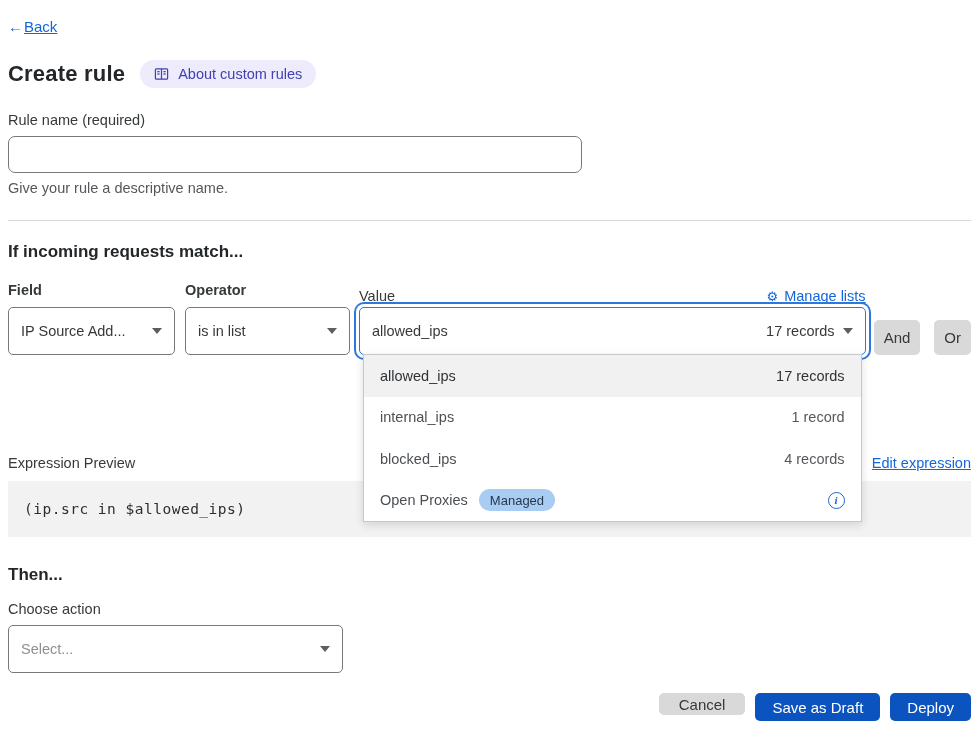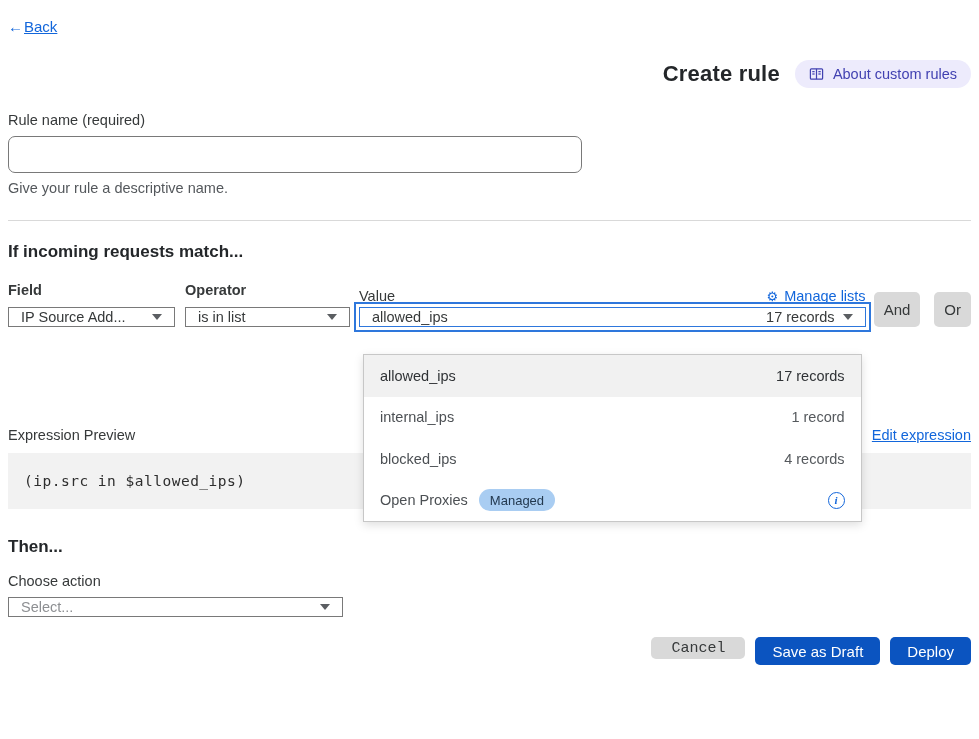--- a/index.html
+++ b/index.html
@@ -25,41 +25,41 @@
     width:979px;height:739px;overflow:hidden;background:#fff;
     font-family:"Liberation Sans",sans-serif;color:var(--text-body);
     font-size:14.5px;position:relative;
   }
   .page{padding:18px 8px 0 8px;}
   a{text-decoration:none;}
   .link{color:var(--link-blue);cursor:pointer;}
   .link .u{text-decoration:underline;}
   .back-row{font-size:15px;}
   .back-row .arrow{margin-right:1px;}
-  .title-row{margin-top:25px;display:flex;align-items:center;gap:15px;justify-content:flex-end;}
+  .title-row{margin-top:25px;display:flex;align-items:center;gap:15px;}
   h1{margin:0;font-size:22px;font-weight:700;color:var(--text-dark);letter-spacing:.2px;}
   .about-badge{
     display:inline-flex;align-items:center;gap:9px;background:var(--badge-bg);
     color:var(--badge-text);padding:6px 14px;border-radius:15px;font-size:14.5px;cursor:pointer;
   }
   .about-badge svg{display:block;}
   .field-label{font-size:14.5px;color:var(--text-body);}
   .rule-name{margin-top:24px;}
   .rule-name input{
     display:block;margin-top:8px;width:574px;height:37px;border:1px solid var(--border-gray);
     border-radius:7px;padding:0 10px;font-size:14.5px;font-family:inherit;color:var(--text-body);outline:none;
   }
   .helper{margin-top:7px;color:var(--text-muted);}
   .divider{margin-top:24px;border-top:1px solid var(--divider);}
   h2{margin:21px 0 0 0;font-size:17px;font-weight:700;color:var(--text-dark);}
   .match-row{margin-top:20px;display:flex;align-items:flex-end;position:relative;}
   .col-label{display:block;margin-bottom:9px;font-weight:bold;}
   .sel{
     display:flex;align-items:center;justify-content:space-between;gap:8px;
-    height:20px;border:1px solid var(--border-gray);border-radius:0;background:#fff;
+    height:48px;border:1px solid var(--border-gray);border-radius:5px;background:#fff;
     padding:0 12px;font-size:14.5px;color:var(--text-body);cursor:pointer;
   }
   .sel .txt{white-space:nowrap;overflow:hidden;text-overflow:ellipsis;}
   .caret{
     width:0;height:0;border-left:5px solid transparent;border-right:5px solid transparent;
     border-top:6px solid #5b5e62;flex:0 0 auto;
   }
   .col-field{width:167px;margin-right:10px;flex:0 0 auto;}
   .col-op{width:165px;margin-right:9px;flex:0 0 auto;}
   .col-value{flex:1 1 auto;margin-right:8px;min-width:0;}
@@ -104,21 +104,21 @@
   .expr-box{
     margin-top:10px;background:var(--expr-bg);padding:20px 16px;
     font-family:"DejaVu Sans Mono",monospace;font-size:14.5px;color:#2e2e2e;letter-spacing:.5px;
   }
   .then-h{margin-top:28px;}
   .choose-label{display:block;margin-top:16px;}
   .action-sel{margin-top:8px;width:335px;}
   .action-sel .txt{color:#8d8f92;}
   .footer{margin-top:20px;display:flex;justify-content:flex-end;gap:10px;}
   .btn-blue{background:var(--button-blue);color:#fff;height:28px;padding:0 17px;}
-  .footer .btn-gray{height:22px;padding:0 20px;font-family:Liberation Mono, monospace;}
+  .footer .btn-gray{height:22px;padding:0 20px;}
 </style>
 </head>
 <body>
 
 <div class="page">
 
   <div class="back-row">
     <a class="link">
       <span class="arrow">←</span><span class="u">Back</span>
     </a>

